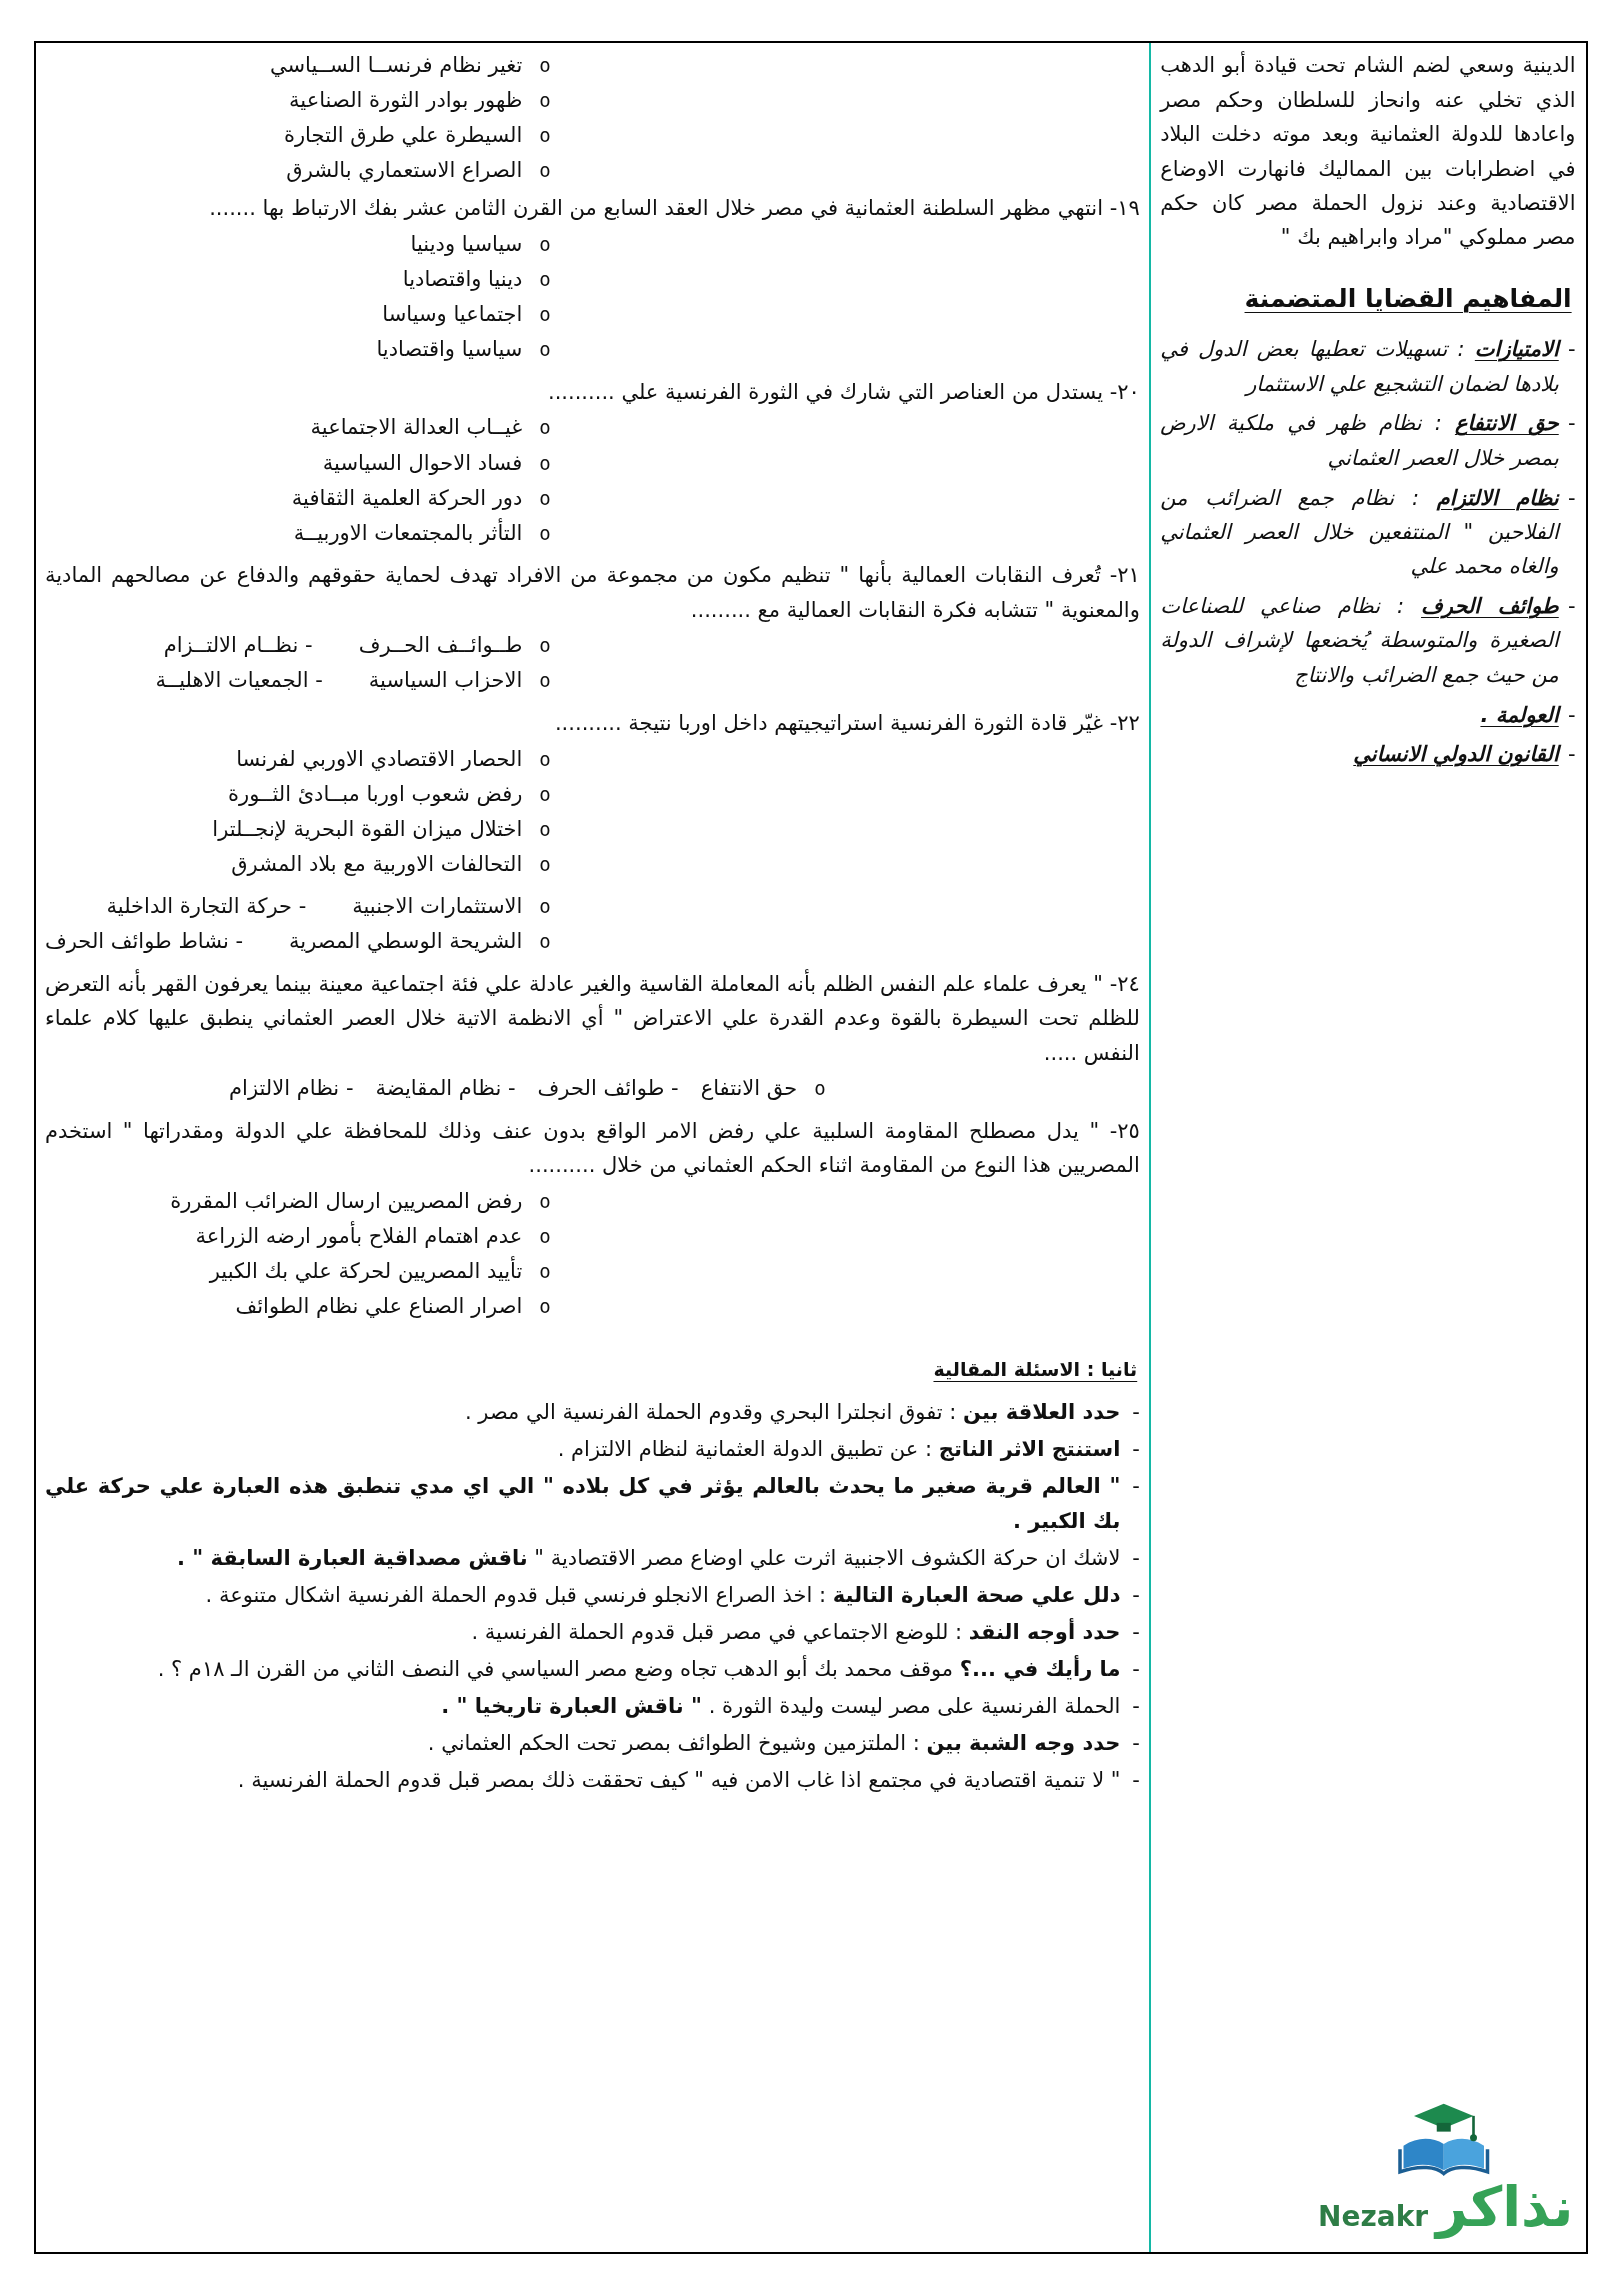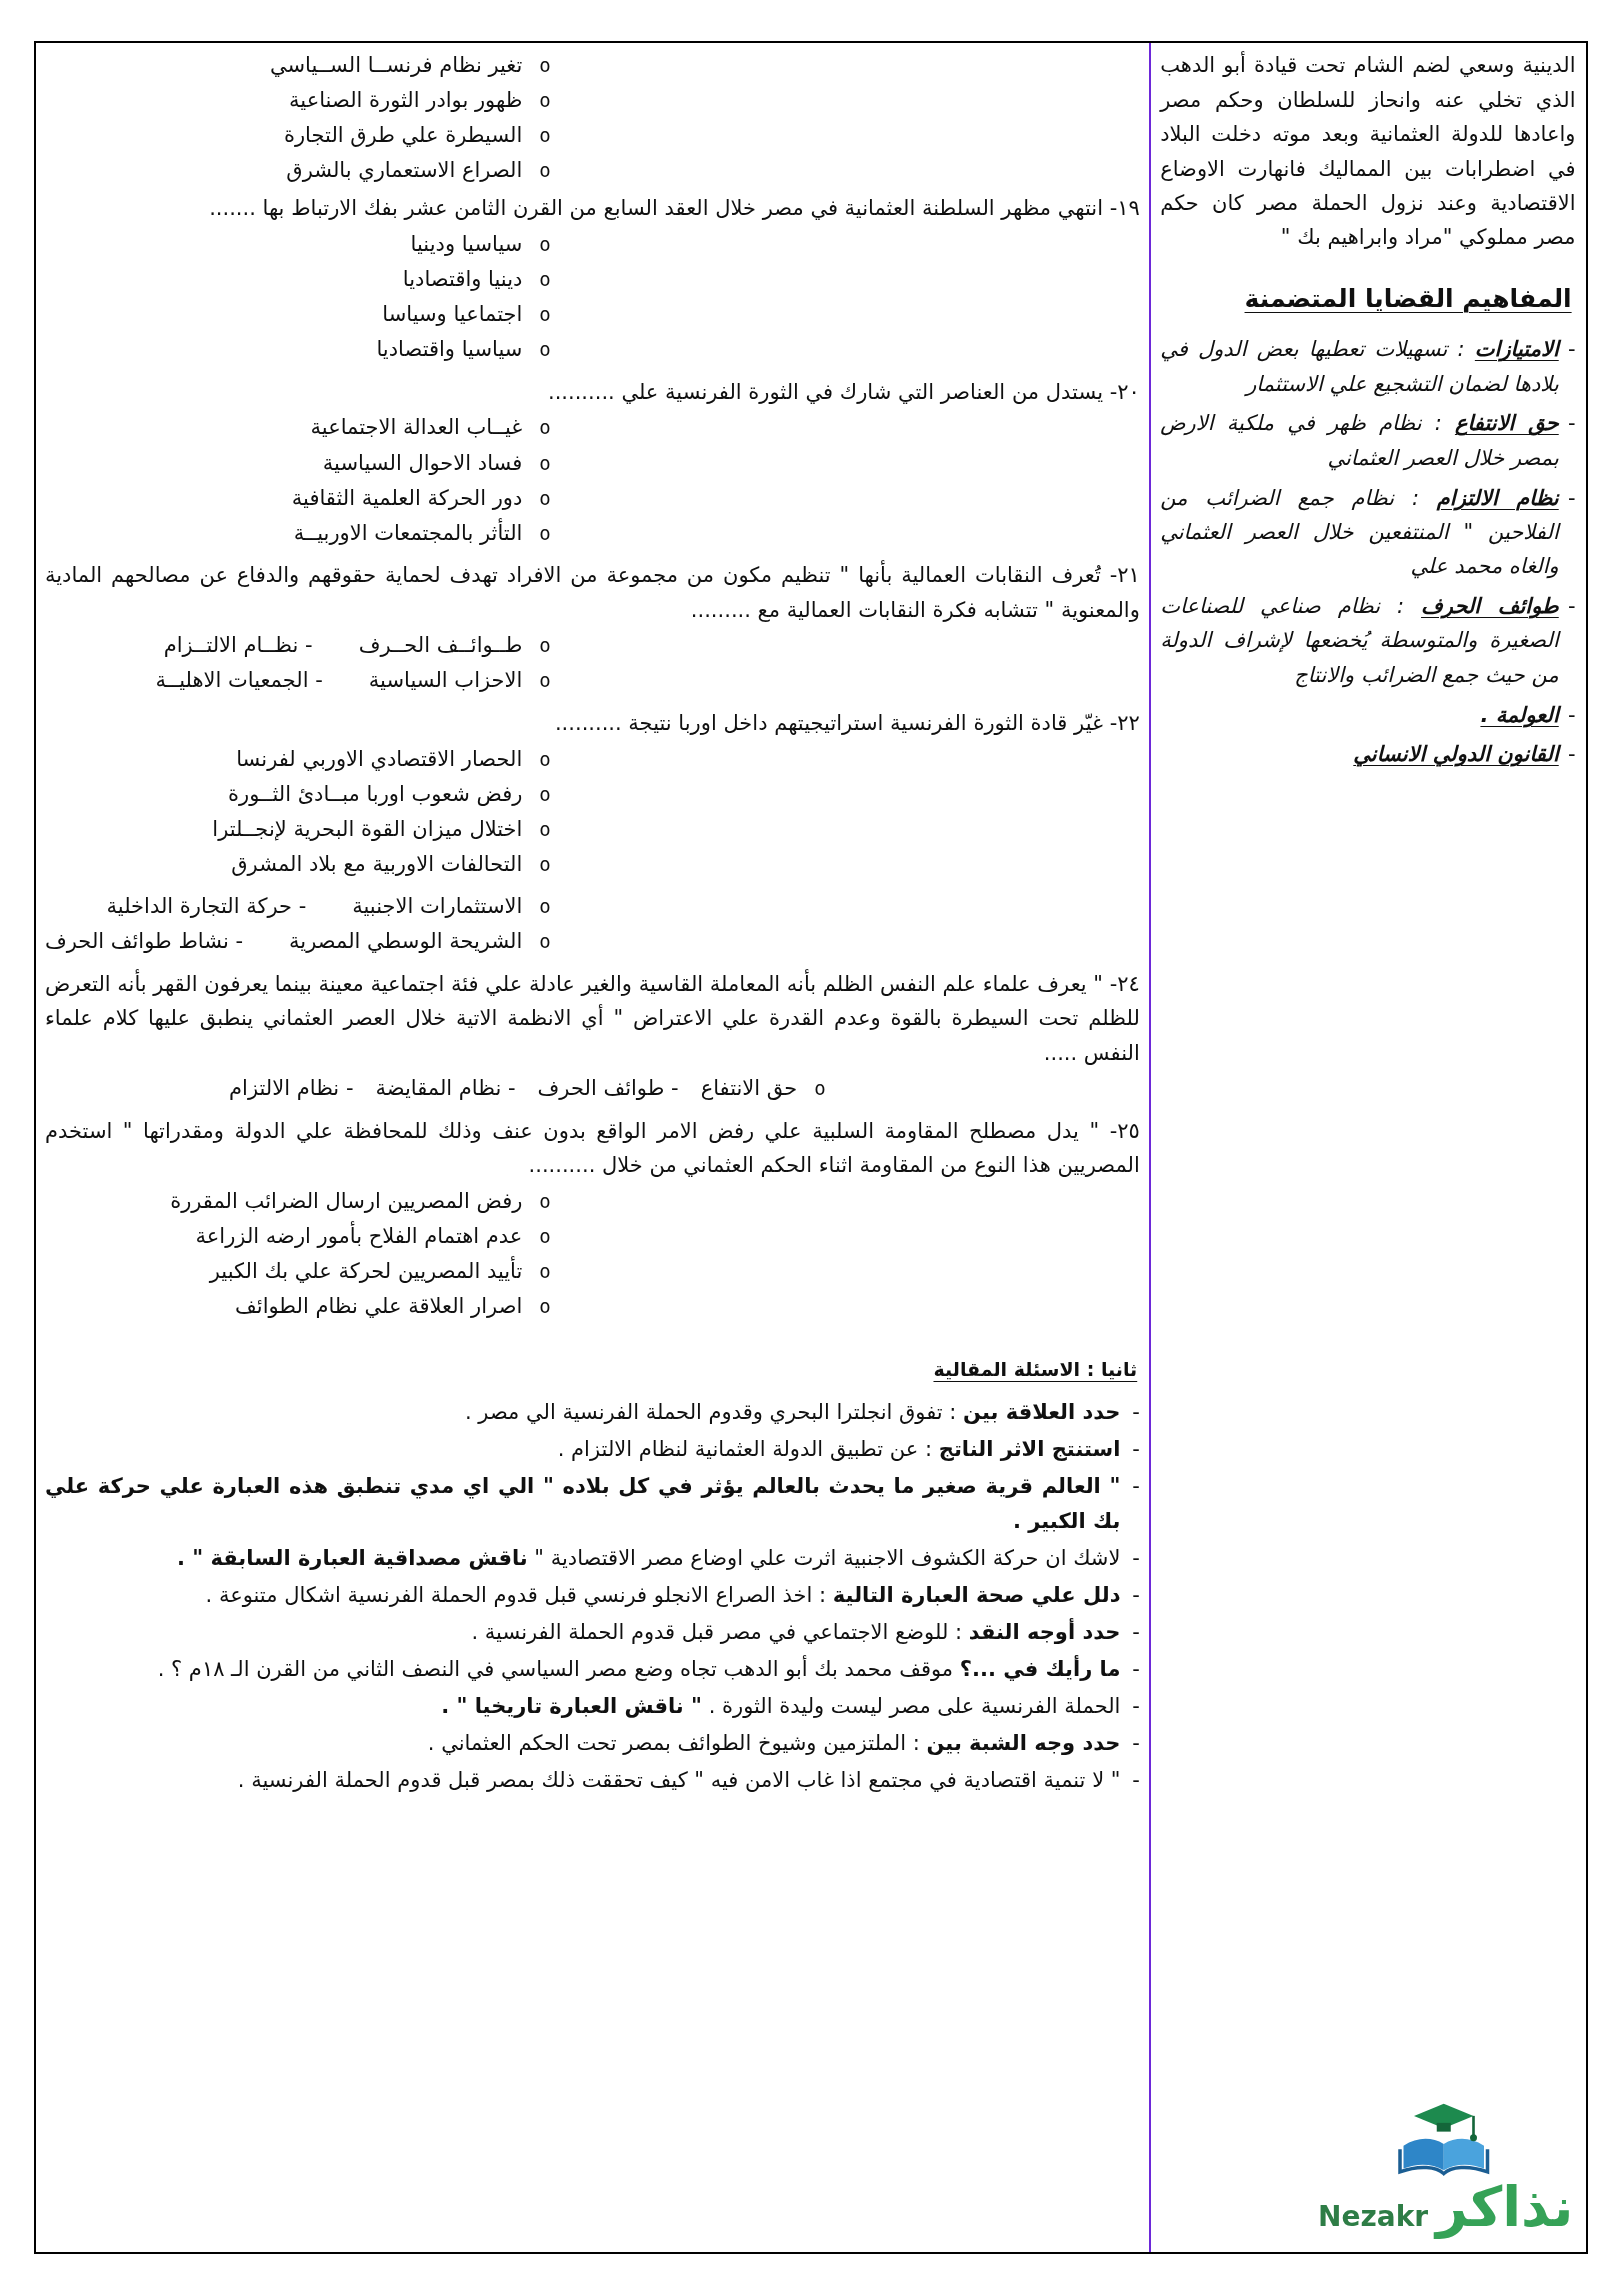--- a/index.html
+++ b/index.html
@@ -6,21 +6,21 @@
   body{
     width:1623px;height:2295px;background:#ffffff;color:#101010;
     font-family:"DejaVu Sans",sans-serif;font-size:21px;line-height:1.64;
   }
   .page{position:relative;width:1623px;height:2295px;overflow:hidden;direction:rtl;background:#fff;}
   .sheet{
     position:absolute;top:41px;right:35px;left:34px;bottom:41px;
     border:2px solid #000;display:flex;overflow:hidden;background:#fff;
   }
   
-  .side-col{flex:none;width:437px;border-left:2px solid #6d28d9;box-sizing:border-box;padding:5.2px 10.5px 7.9px 9.2px;}
+  .side-col{flex:none;width:437px;border-left:2px solid #14b8a6;box-sizing:border-box;padding:5.2px 10.5px 7.9px 9.2px;}
   .side-intro{margin:0;text-align:justify;}
   .side-heading{font-size:25px;margin:23.6px 3.9px 13px 0;}
   .s-item{display:flex;gap:9.2px;margin:0 0 5.2px;}
   .s-item .dash{flex:none;}
   .s-text{flex:1;text-align:justify;font-style:italic;}
   .term{font-weight:700;text-decoration:underline;text-decoration-thickness:1.3px;text-underline-offset:3.9px;}
   
   .main-col{flex:1;box-sizing:border-box;padding:3.9px 9.2px 7.9px 10.5px;}
   .q{margin:1.3px 0 7.9px;}
   .qtext{margin:3.9px 0 1.3px;text-align:justify;}
@@ -280,21 +280,21 @@
             </div>
             <div class="opt">
               <span class="bullet">o</span>
               <span class="cells">
                 <span class="cell">تأييد المصريين لحركة علي بك الكبير</span>
               </span>
             </div>
             <div class="opt">
               <span class="bullet">o</span>
               <span class="cells">
-                <span class="cell">اصرار العلاقة علي نظام الطوائف</span>
+                <span class="cell">اصرار الصناع علي نظام الطوائف</span>
               </span>
             </div>
           </div>
       </section>
 
       <section class="essay">
         <h3 class="essay-heading u">ثانيا : الاسئلة المقالية</h3>
         <div>
 
         <div class="e-item">

